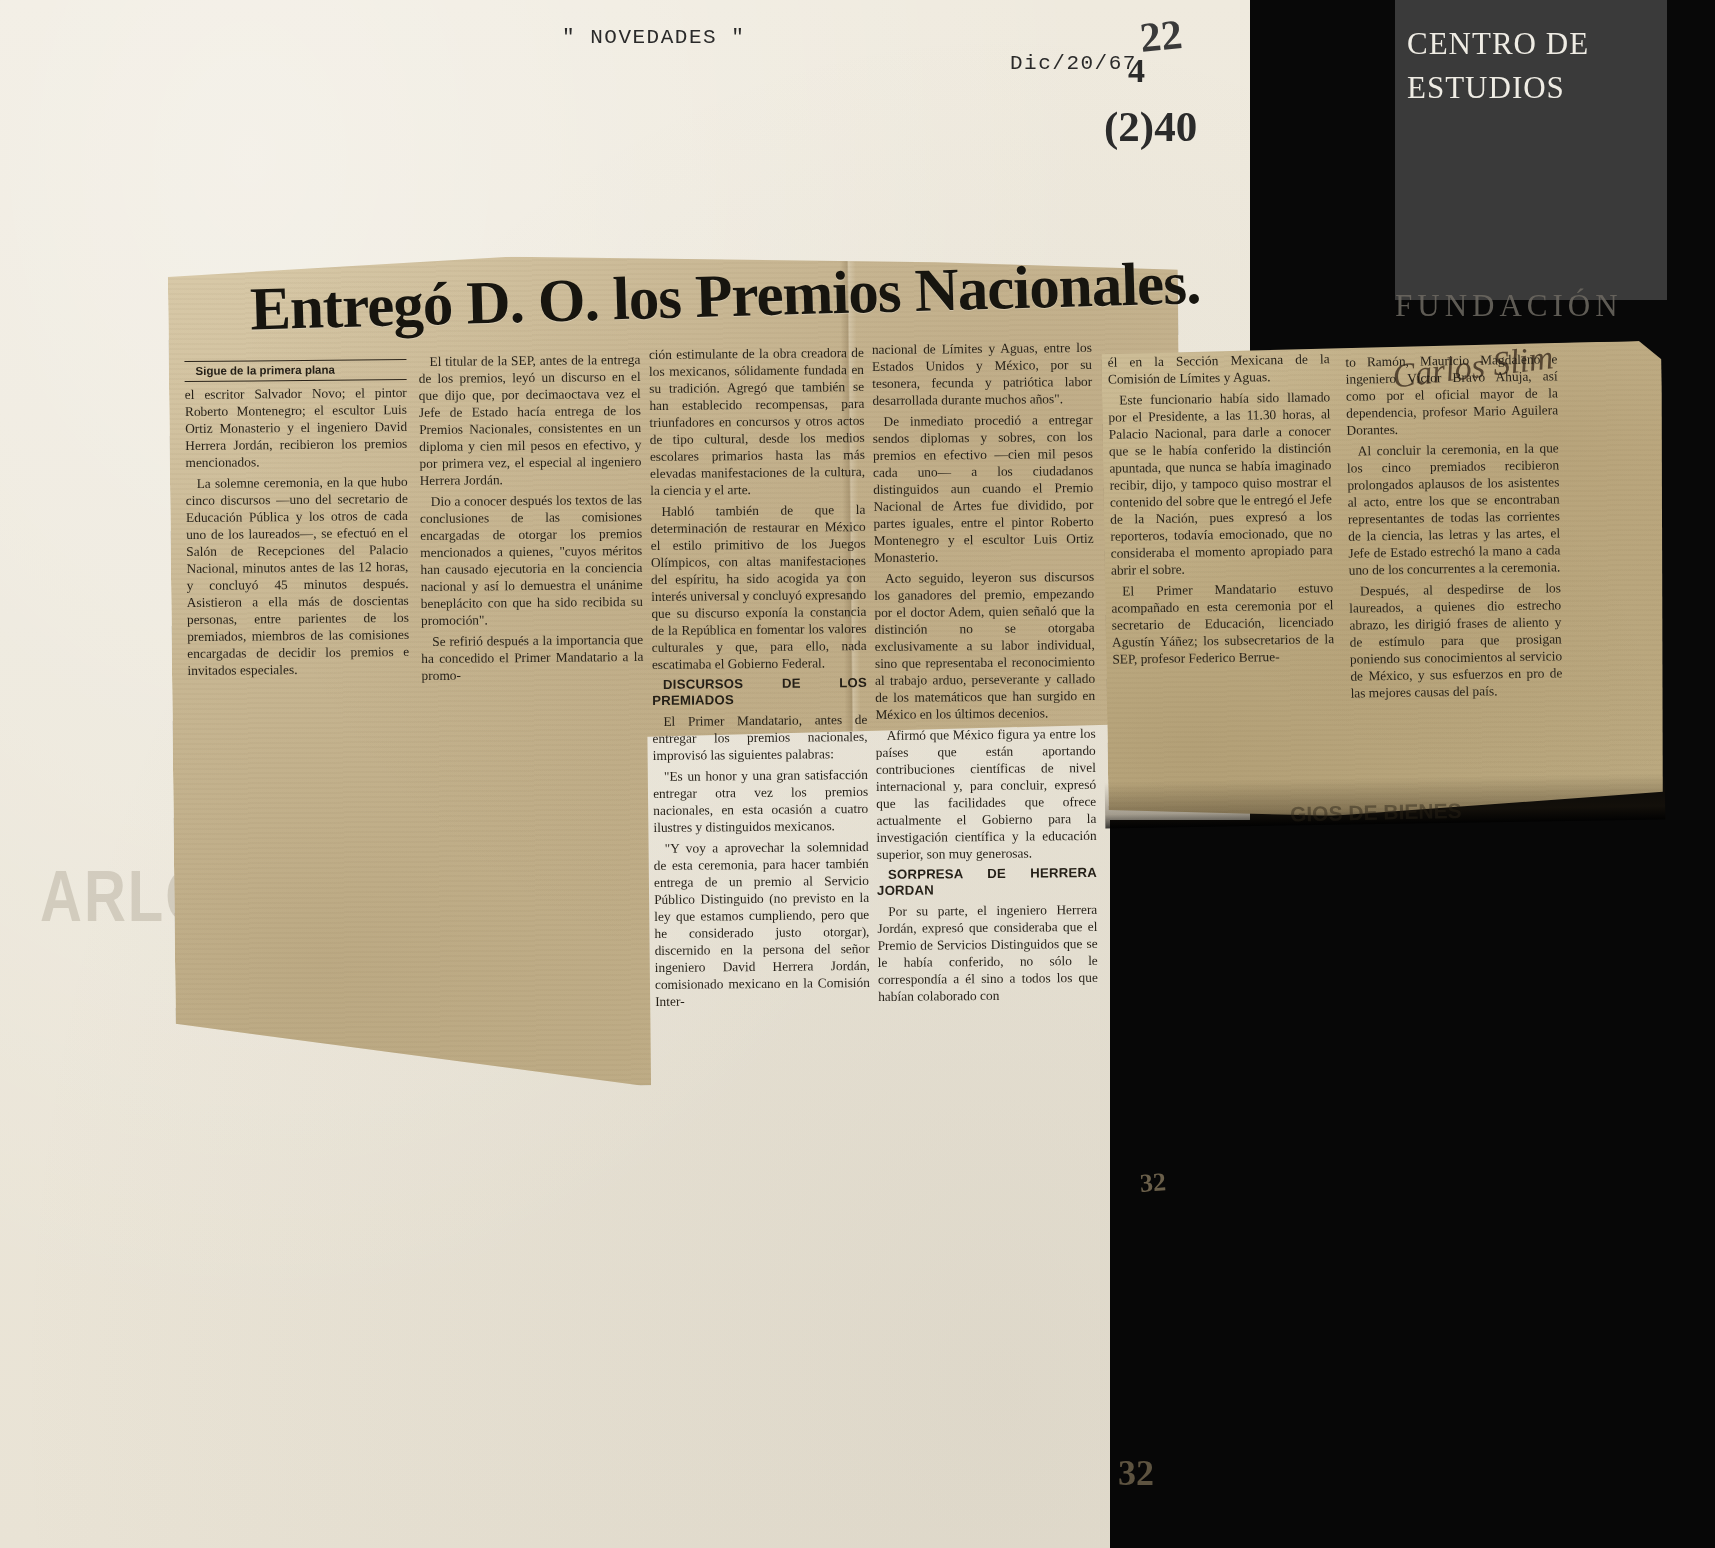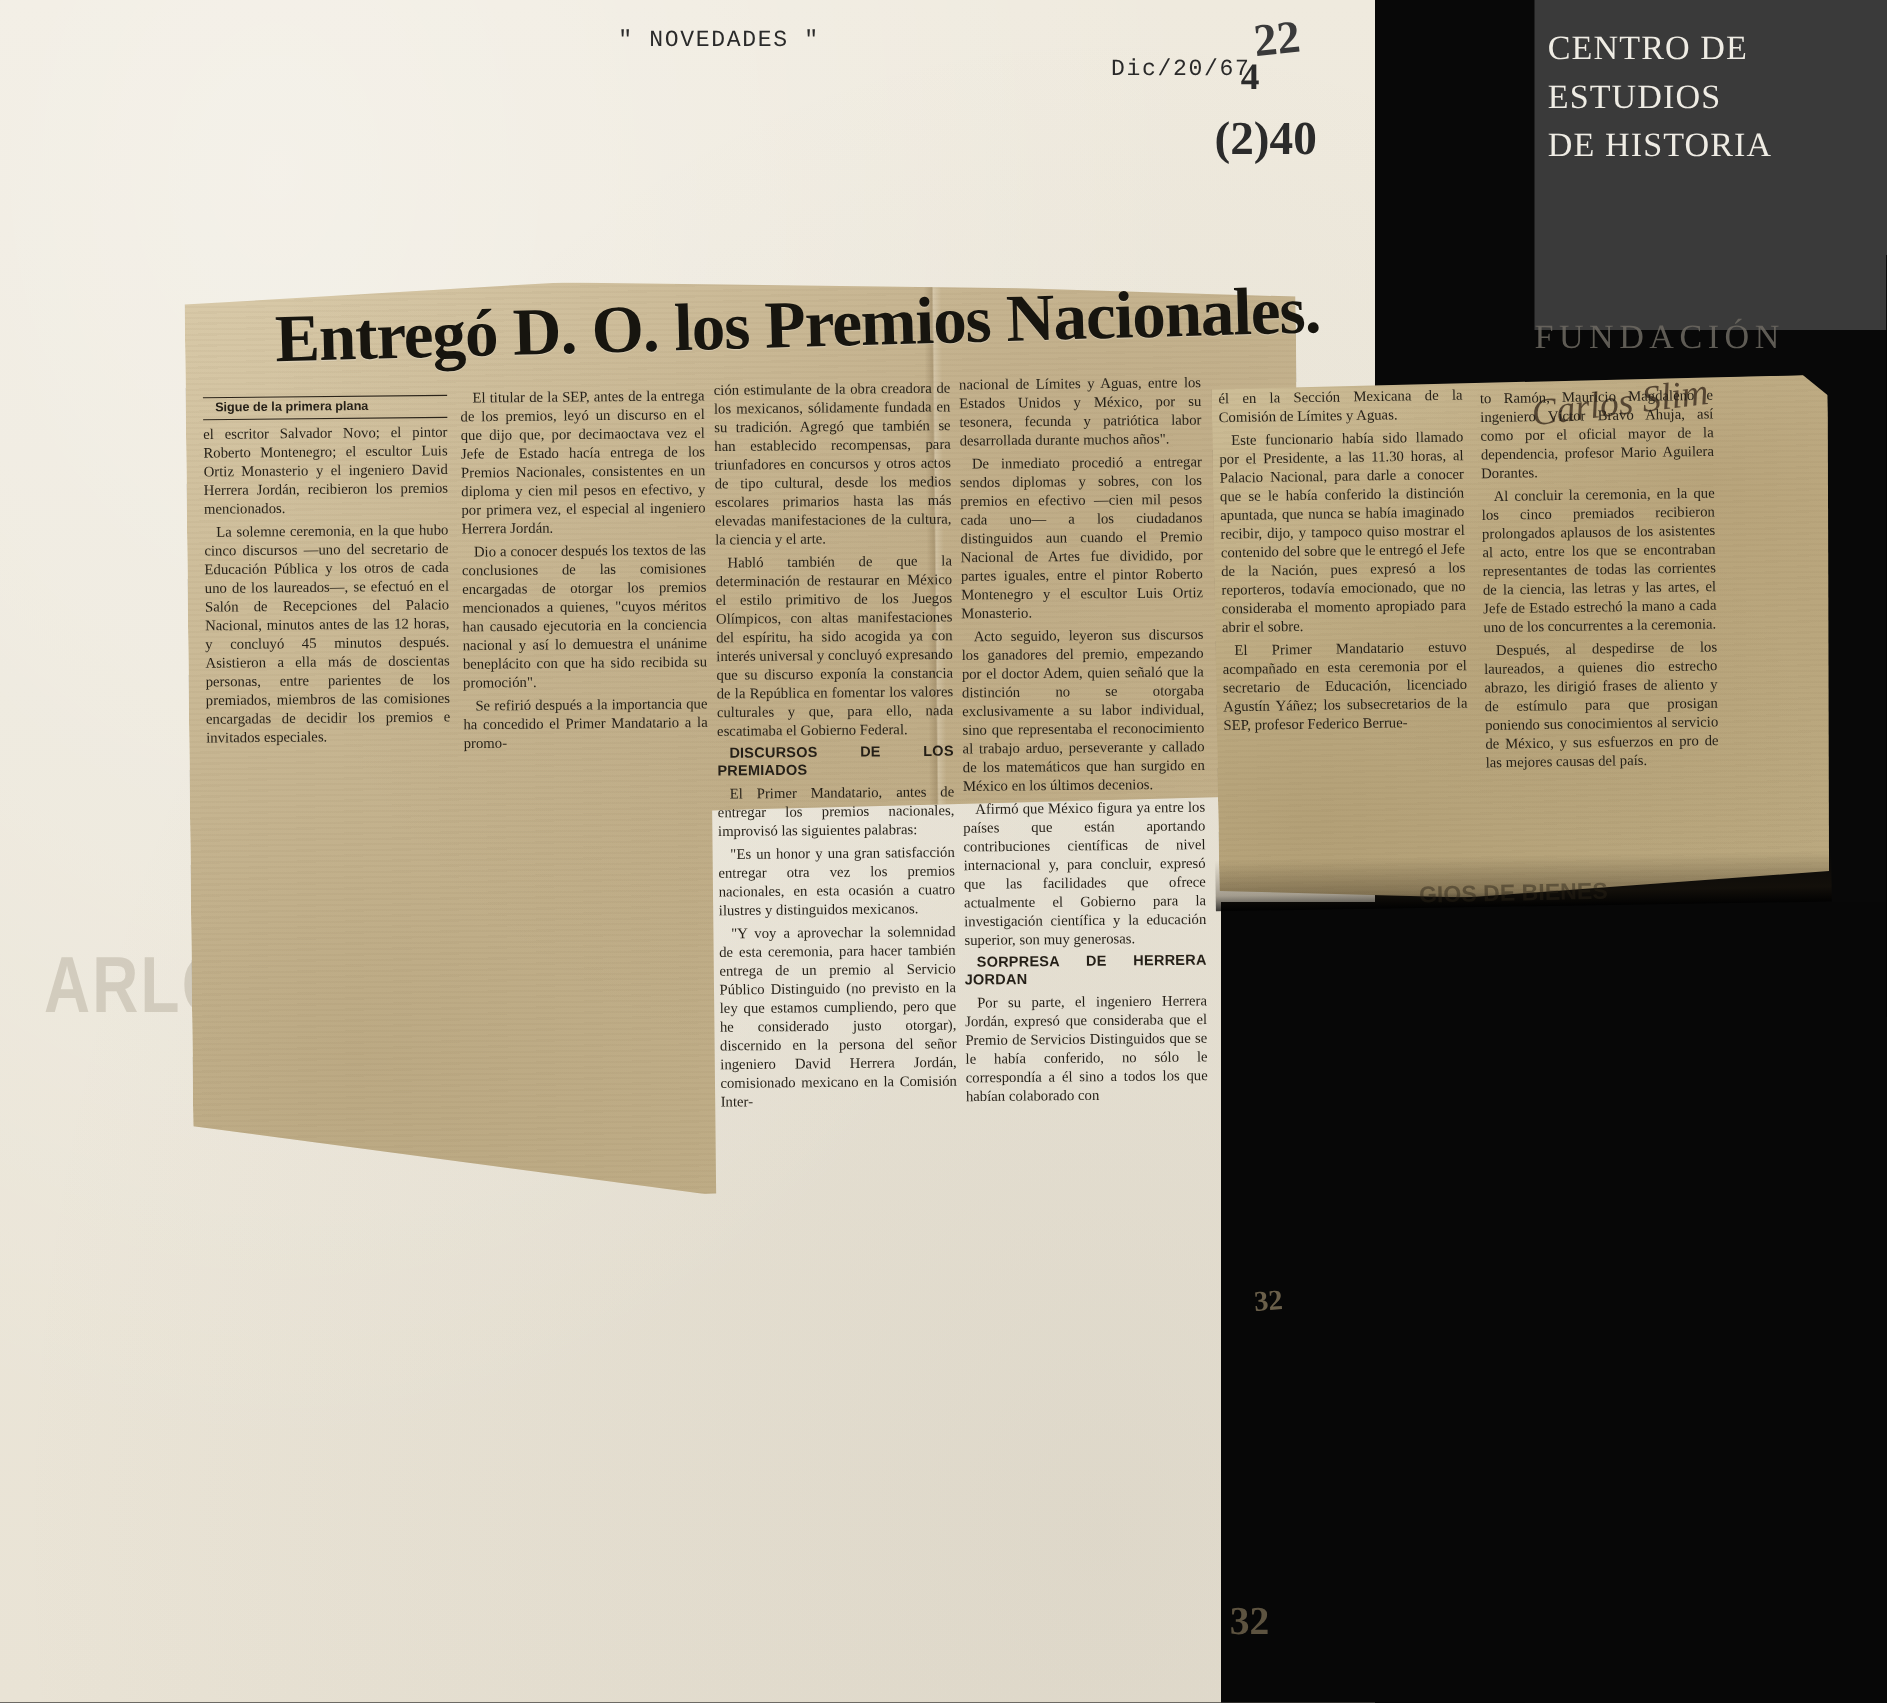--- a/index.html
+++ b/index.html
@@ -33,21 +33,21 @@
     position:absolute;left:1250px;top:0;width:465px;height:1548px;
     background:#080808;
   }
   .dark-bottom{
     position:absolute;left:1110px;top:820px;width:620px;height:730px;
     background:#070707;
   }
 
   
   .stamp-block{
-    position:absolute;left:1395px;top:0;width:320px;height:300px;
+    position:absolute;left:1395px;top:0;width:272px;height:300px;
     background:#3a3a3a;
     color:#efece4;
     font-family:"Liberation Serif", serif;
     padding:22px 6px 0 12px;
     box-sizing:border-box;
   }
   .stamp-block .ln{font-size:31px;letter-spacing:1px;line-height:1.42;white-space:nowrap;}
   .stamp-fund{
     position:absolute;left:1395px;top:288px;width:330px;height:54px;
     color:#6e6a62;font-size:31px;letter-spacing:5px;
@@ -173,21 +173,20 @@
 
   <div class="album-sheet"></div>
   <div class="dark-field"></div>
   <div class="dark-bottom"></div>
 
   <div class="ghost-text">ARLOS OKI</div>
 
   <div class="stamp-block">
     <div class="ln">CENTRO DE</div>
     <div class="ln">ESTUDIOS</div>
-    <div class="ln">DE HISTORIA</div>
   </div>
   <div class="stamp-fund">FUNDACIÓN</div>
 
   <div class="typed" id="novedades">" NOVEDADES "</div>
   <div class="typed" id="fecha">Dic/20/67</div>
 
   <div class="hand" id="h22">22</div>
   <div class="hand" id="h4">4</div>
   <div class="hand" id="h2140">(2)40</div>
   <div class="hand" id="h32a">32</div>

